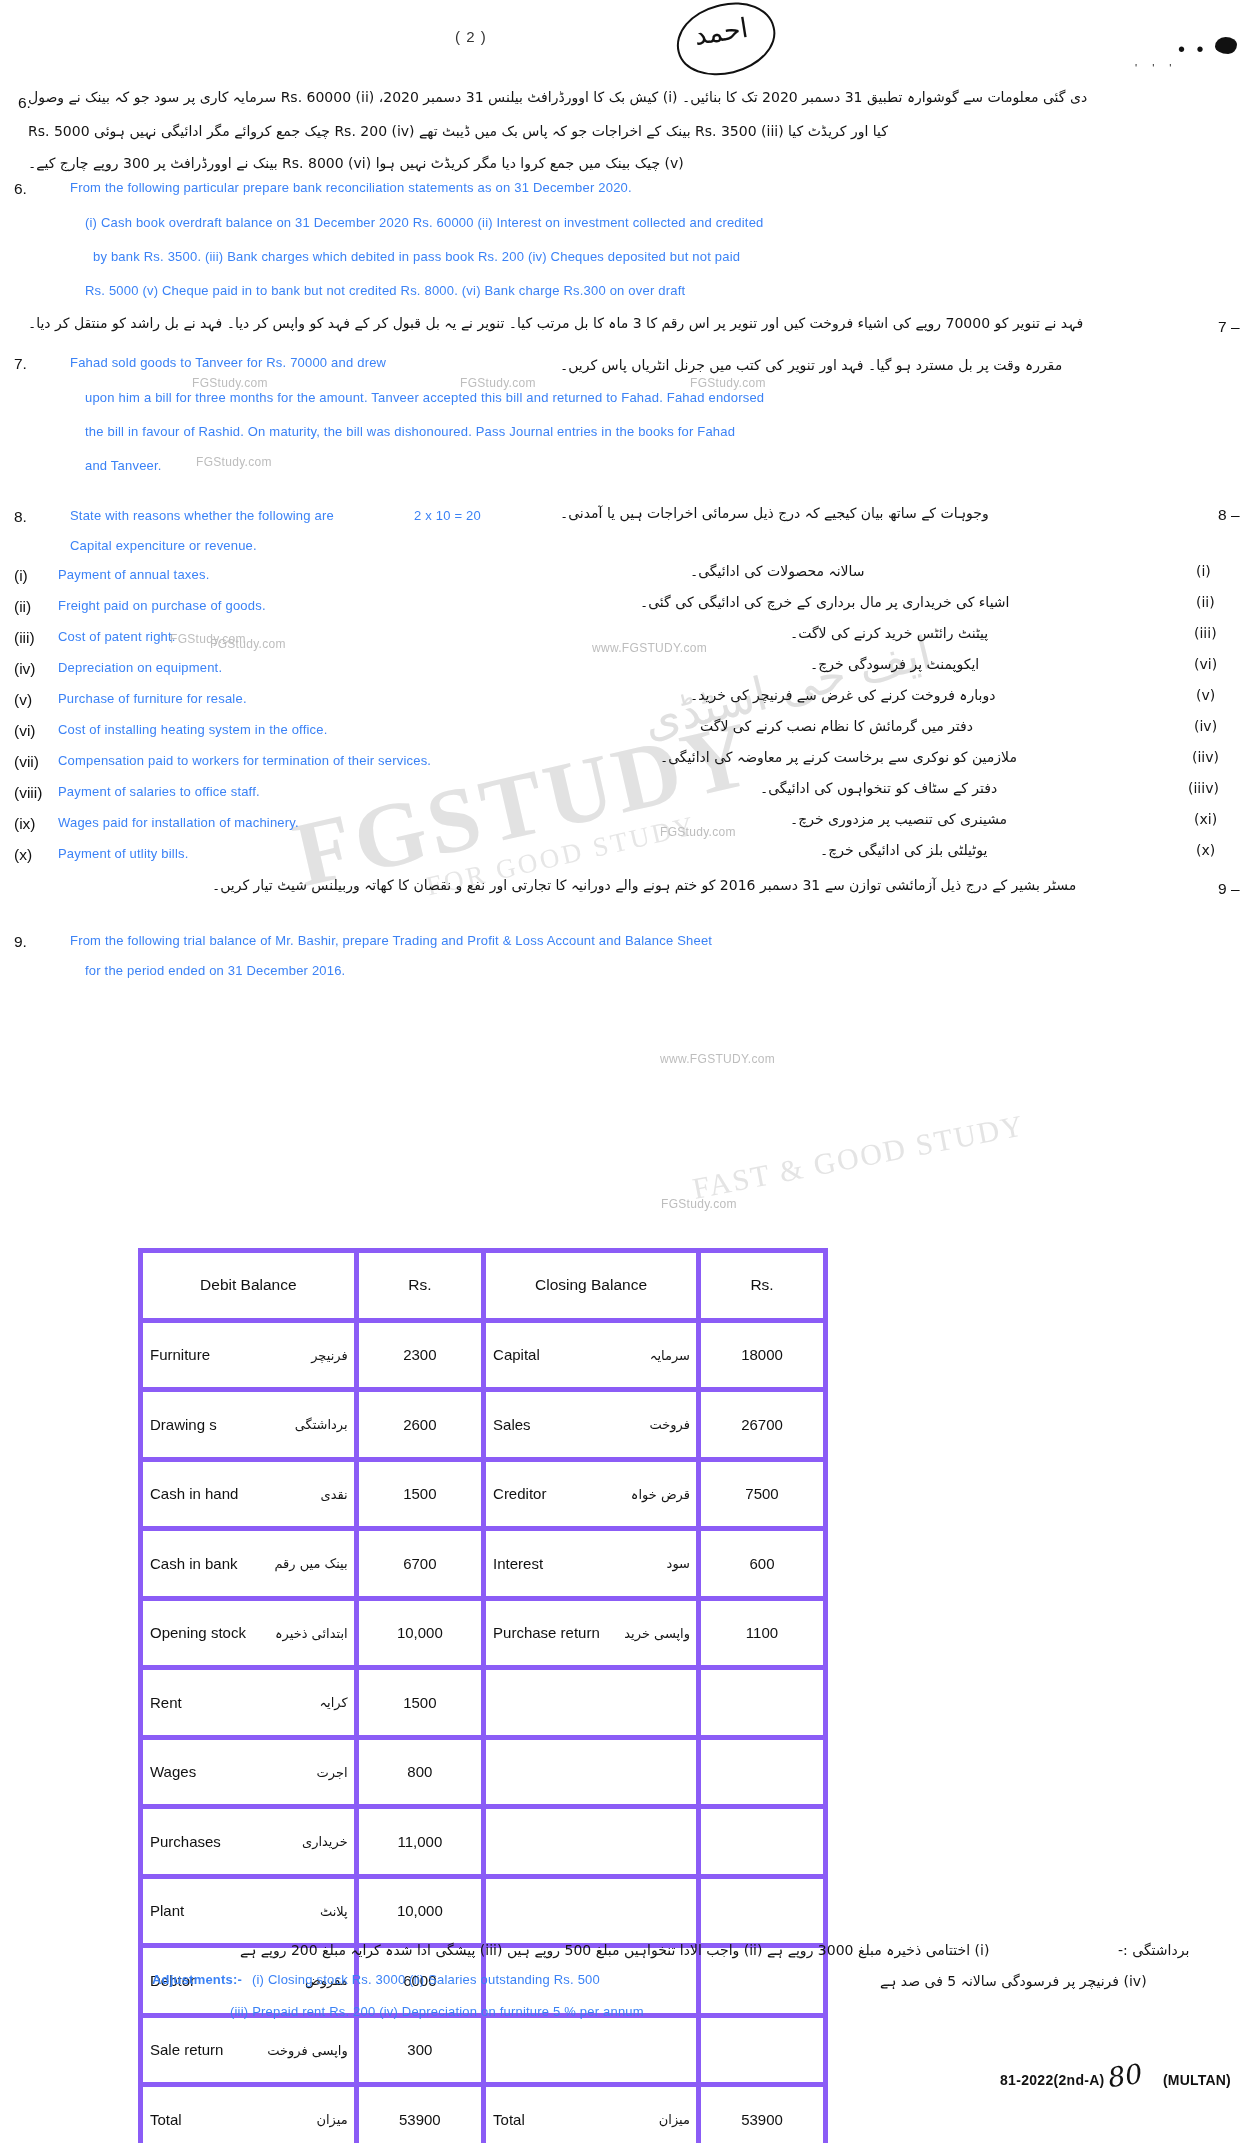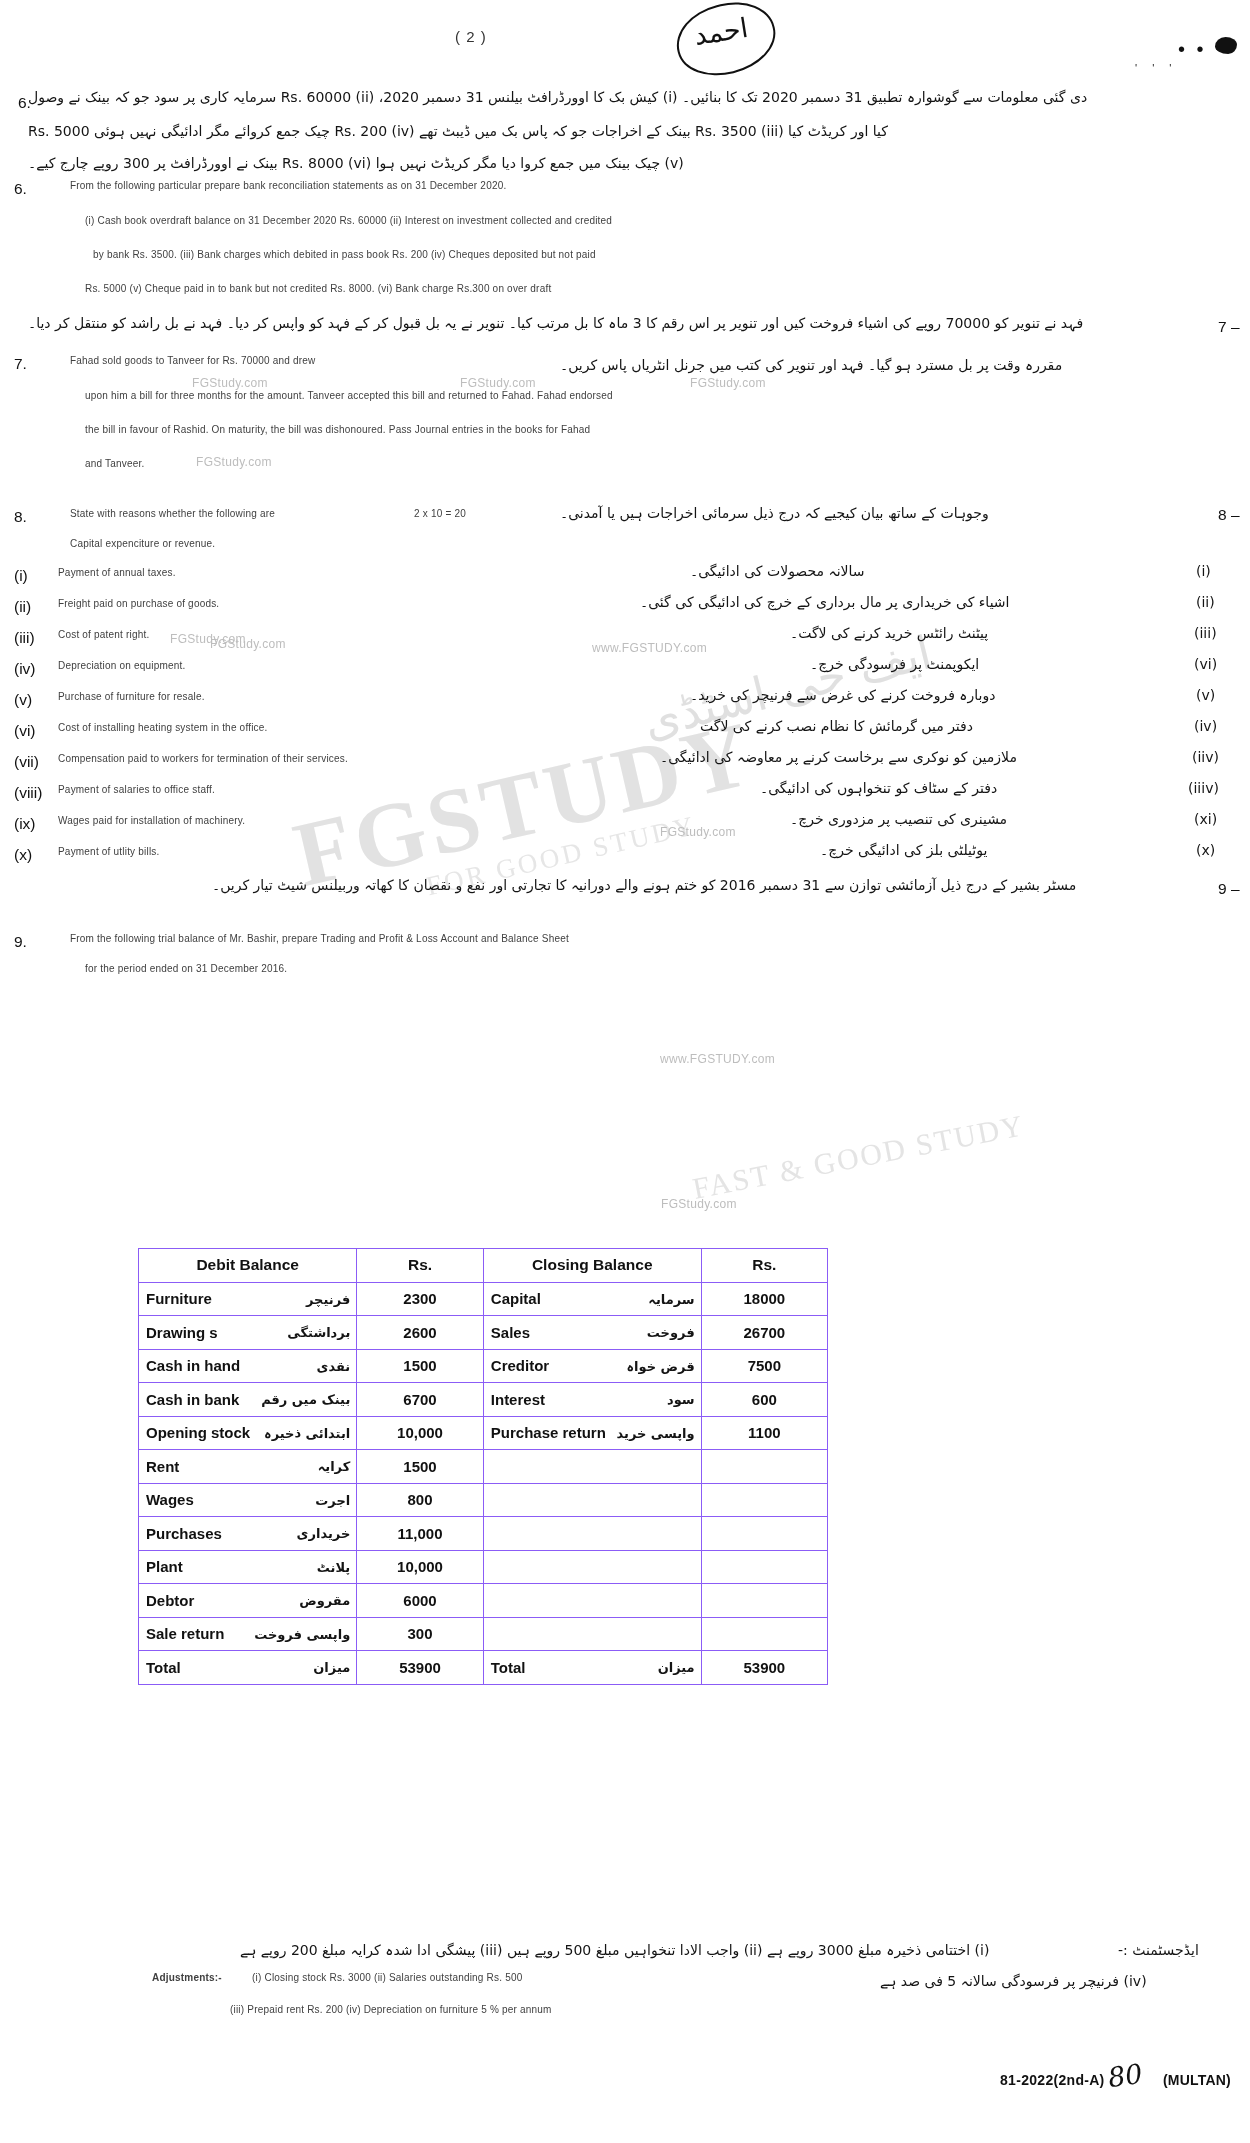--- a/index.html
+++ b/index.html
@@ -4,21 +4,21 @@
 <style>
   html,body{margin:0;padding:0;background:#ffffff;}
   body{
     width:1250px;height:2143px;position:relative;overflow:hidden;
     font-family:"Liberation Sans",sans-serif;
     color:#1a1a1a;
     -webkit-font-smoothing:none;
   }
   
   .scan{position:absolute;}
-  .eng{font-family:"Liberation Sans",sans-serif;font-size:10px;letter-spacing:.2px;color:#404040;}
+  .eng{font-family:"Liberation Sans",sans-serif;font-size:13px;letter-spacing:.2px;color:#3b82f6;}
   .engb{font-weight:bold;}
   .urd{font-family:"DejaVu Sans",sans-serif;direction:rtl;unicode-bidi:bidi-override;
         font-size:14px;color:#141414;text-align:left;line-height:1.9;}
   .qno{font-family:"Liberation Sans",sans-serif;font-size:15.5px;color:#111;}
 
   
   #page-num{left:455px;top:28px;font-size:15px;color:#333;letter-spacing:1px;}
 
   
   #sig-mark{
@@ -60,22 +60,22 @@
   }
   #wm-fast{
     left:690px;top:1140px;font-family:"Liberation Serif",serif;font-size:30px;
     color:#e4e4e4;transform:rotate(-11deg);white-space:nowrap;letter-spacing:2px;
   }
 
   
   #tb-wrap{left:138px;top:1248px;width:690px;}
   table.tb{border-collapse:collapse;width:690px;font-size:15px;}
   table.tb td,table.tb th{
-    border:1px solid #8b5cf6;padding:0 7px;height:32.5px;
-    font-weight:bold;font-family:"Liberation Sans",sans-serif;
+    border:5px solid #8b5cf6;padding:16px 7px;height:32.5px;
+    font-weight:normal;font-family:"Liberation Sans",sans-serif;
     vertical-align:middle;color:#111;
   }
   table.tb th{text-align:center;font-size:15.5px;}
   .c-name{width:210px;position:relative;}
   .c-amt{width:115px;text-align:center;margin-top:47px;}
   .u-lab{
     position:absolute;right:6px;top:50%;transform:translateY(-50%);
     font-family:"DejaVu Sans",sans-serif;font-size:13px;direction:rtl;color:#141414;
   }
 
@@ -279,21 +279,21 @@
     <tr>
       <td class="c-name"><span>Total</span><span class="u-lab">میزان</span></td>
       <td class="c-amt">53900</td>
       <td class="c-name"><span>Total</span><span class="u-lab">میزان</span></td>
       <td class="c-amt">53900</td>
     </tr>
   </tbody>
 </table>
 </div>
 
-<div class="scan urd" style="left:1118px;top:1937px;">‫ایڈجسٹمنٹ :-</div>
+<div class="scan urd" style="left:1118px;top:1937px;">‫برداشتگی :-</div>
 <div class="scan urd" style="left:240px;top:1937px;width:870px;">‫(i) اختتامی ذخیرہ مبلغ 3000 روپے ہے     (ii) واجب الادا تنخواہیں مبلغ 500 روپے ہیں     (iii) پیشگی ادا شدہ کرایہ مبلغ 200 روپے ہے</div>
 <div class="scan urd" style="left:880px;top:1968px;width:330px;">‫(iv) فرنیچر پر فرسودگی سالانہ 5 فی صد ہے</div>
 
 <div class="scan eng engb" style="left:152px;top:1972px;">Adjustments:-</div>
 <div class="scan eng" style="left:252px;top:1972px;">(i) Closing stock Rs. 3000      (ii) Salaries outstanding Rs. 500</div>
 <div class="scan eng" style="left:230px;top:2004px;">(iii) Prepaid rent Rs. 200      (iv) Depreciation on furniture 5 % per annum</div>
 
 <div class="scan" id="hand-mark-80">80</div>
 <div class="scan eng engb" id="footer-code">81-2022(2nd-A)</div>
 <div class="scan eng engb" id="footer-city">(MULTAN)</div>

